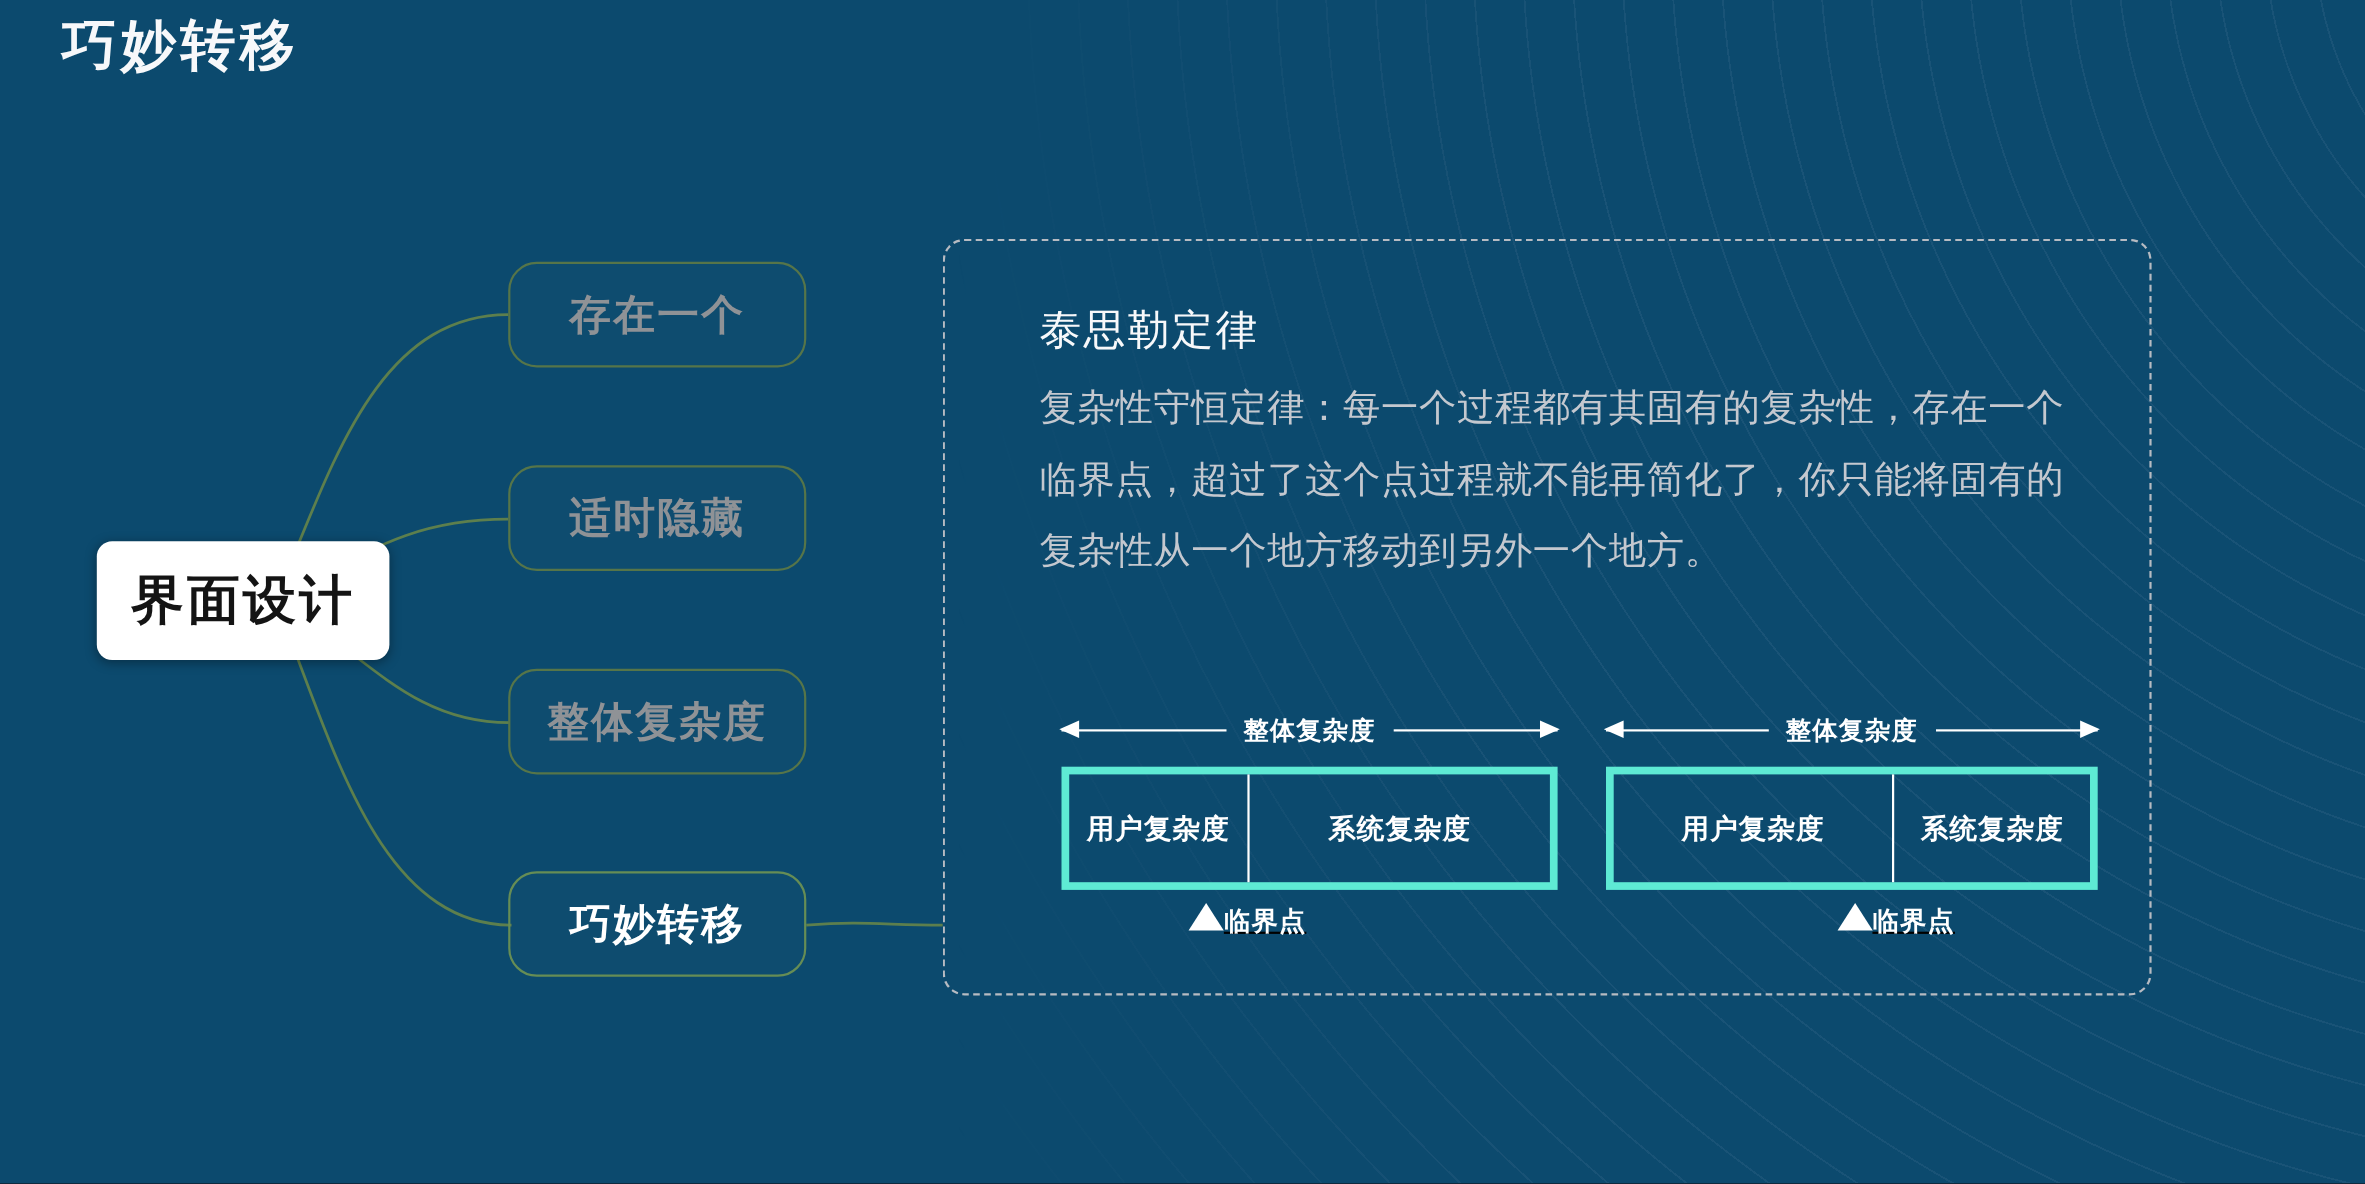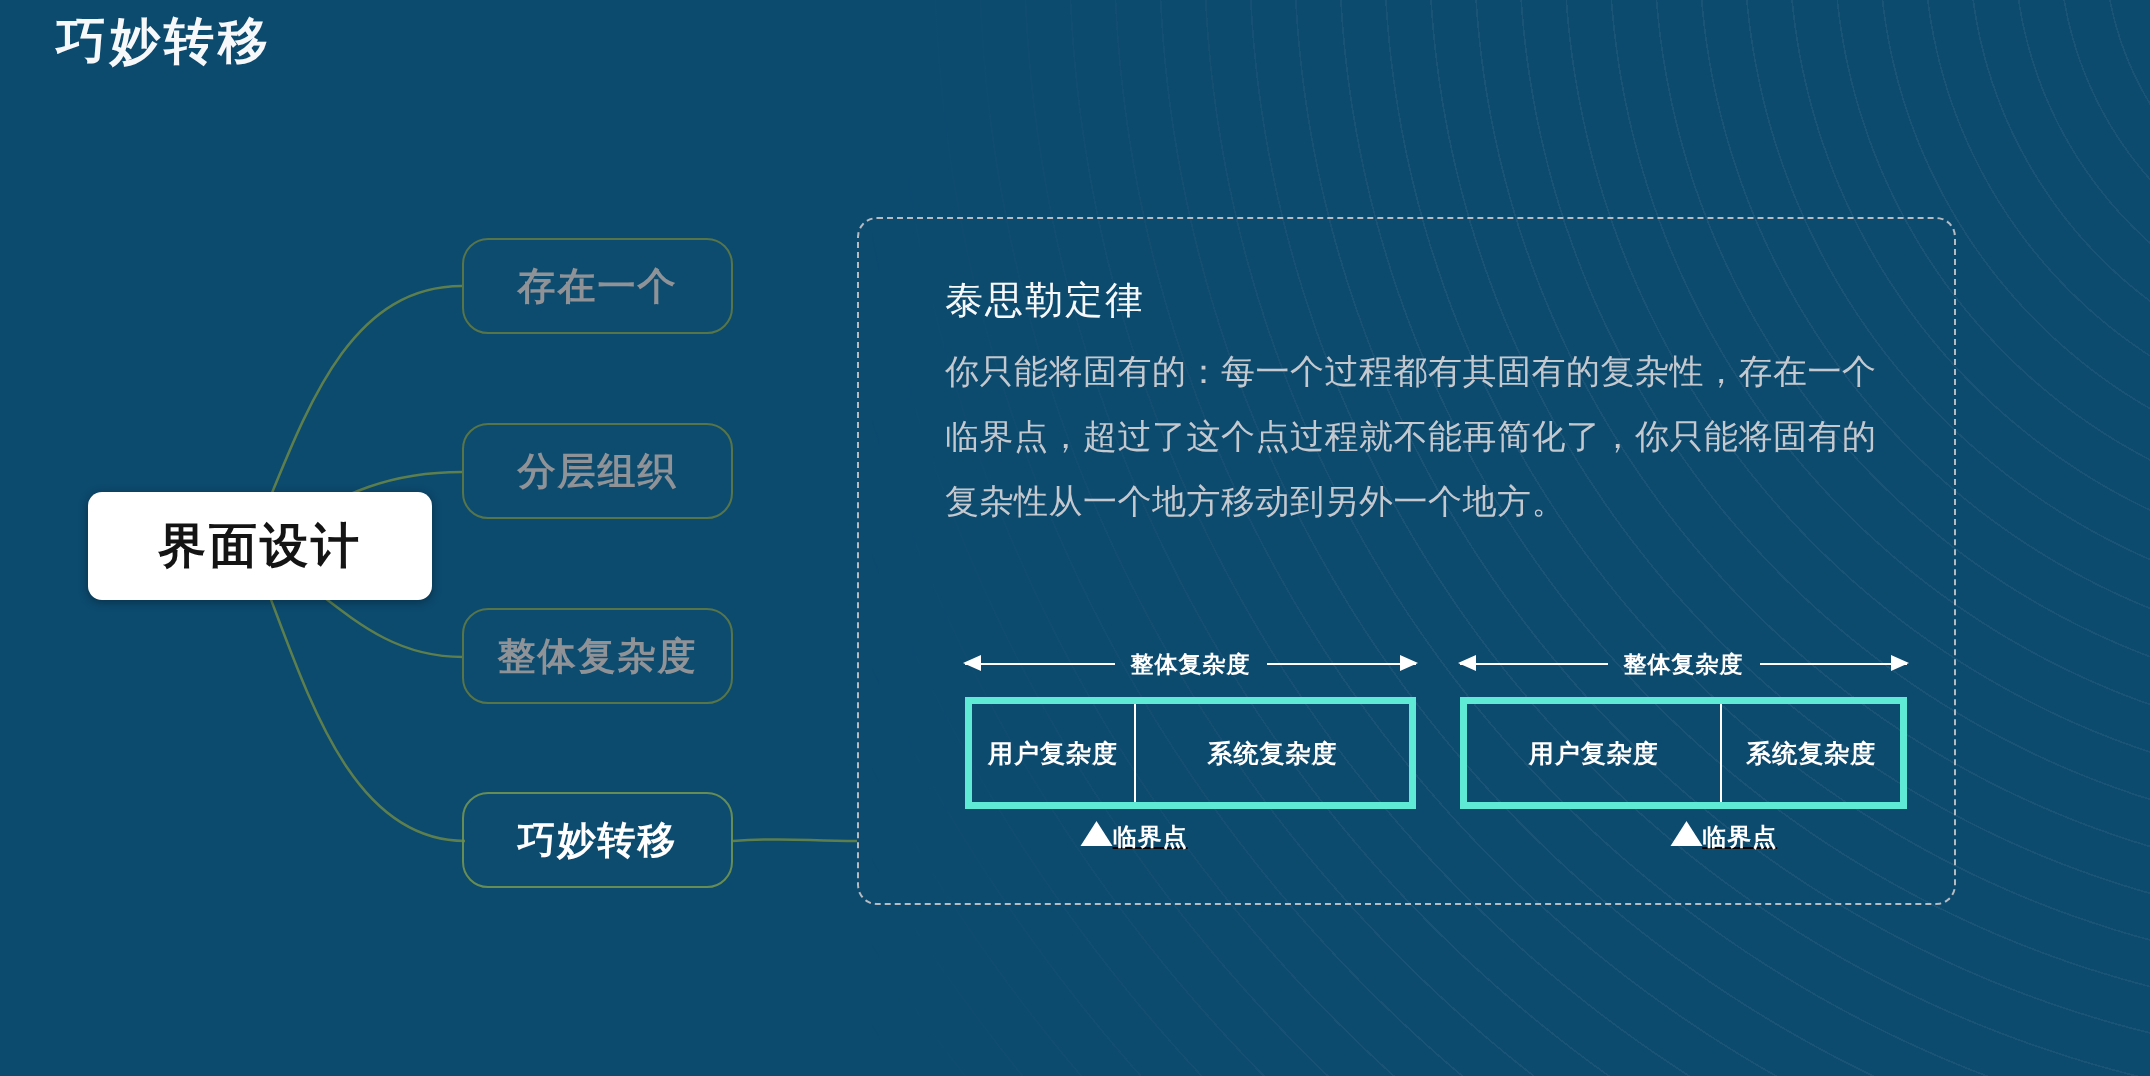--- a/index.html
+++ b/index.html
@@ -19,21 +19,21 @@
     mask-image:linear-gradient(to right, transparent 40%, #000 66%);
     pointer-events:none;
   }
   .page-title{
     position:absolute;left:56px;top:8px;
     font-size:50px;font-weight:800;color:#f7f8fa;letter-spacing:4px;
     margin:0;
   }
   svg.connectors{position:absolute;left:0;top:0;}
   .root-node{
-    position:absolute;left:88px;top:492px;width:344px;height:108px;
+    position:absolute;left:88px;top:492px;width:266px;height:108px;
     background:#ffffff;border-radius:14px;
     display:flex;align-items:center;justify-content:center;
     font-size:48px;font-weight:800;color:#141414;letter-spacing:3px;
     box-shadow:0 2px 10px rgba(0,0,0,0.35);
     cursor:pointer;
   }
   .child-node{
     position:absolute;left:462px;width:271px;height:96px;
     border:2.5px solid #567549;border-radius:26px;
     display:flex;align-items:center;justify-content:center;
@@ -121,33 +121,33 @@
   </svg>
 
   <div class="root-node">
     <span>界面设计</span>
   </div>
 
   <div class="child-node n0">
     <span>存在一个</span>
   </div>
   <div class="child-node n1">
-    <span>分层组织</span>
+    <span>适时隐藏</span>
   </div>
   <div class="child-node n2">
     <span>整体复杂度</span>
   </div>
   <div class="child-node n3">
     <span>巧妙转移</span>
   </div>
 
   <div class="panel">
     <h2 class="panel-title">泰思勒定律</h2>
     <p class="panel-desc">
-      <span>你只能将固有的：每一个过程都有其固有的复杂性，存在一个</span><br>
+      <span>复杂性守恒定律：每一个过程都有其固有的复杂性，存在一个</span><br>
       <span>临界点，超过了这个点过程就不能再简化了，你只能将固有的</span><br>
       <span>复杂性从一个地方移动到另外一个地方。</span>
     </p>
 
     <div class="diagram d0">
       <div class="arrowrow">
         <span class="seg left"></span>
         <span class="lbl">整体复杂度</span>
         <span class="seg right"></span>
       </div>

